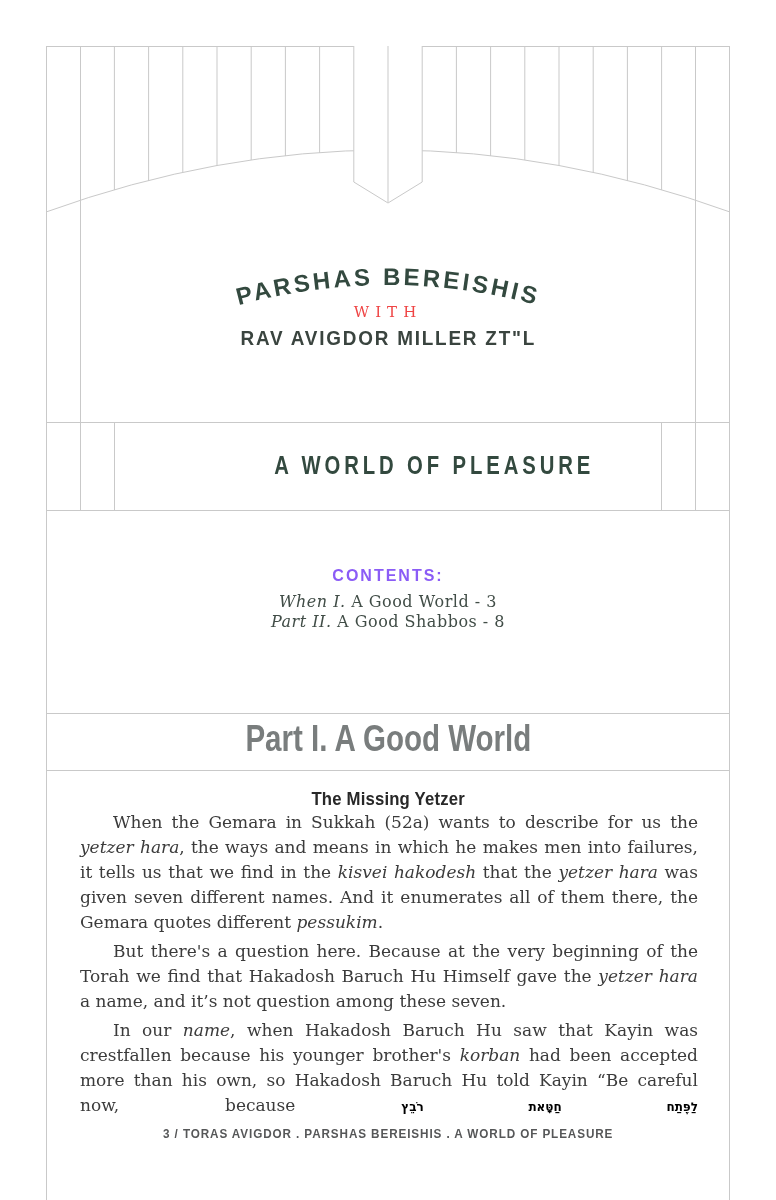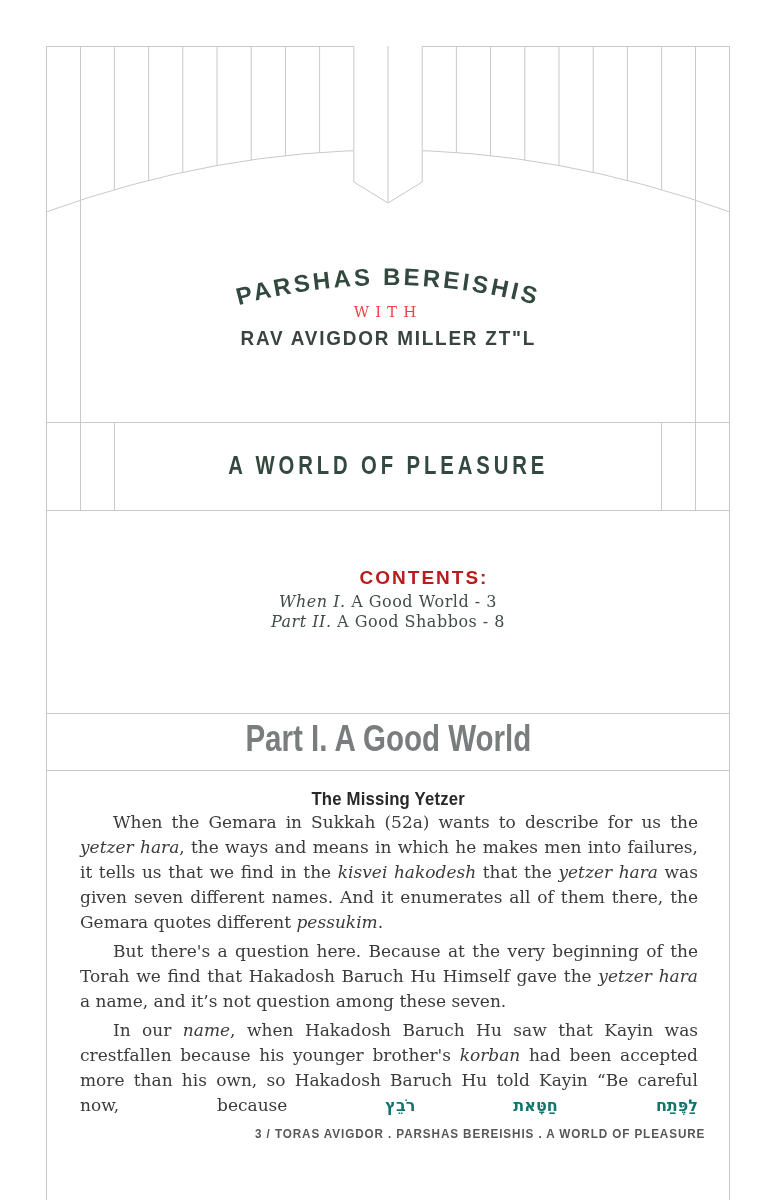--- a/index.html
+++ b/index.html
@@ -8,38 +8,38 @@
   .vline,.hline{position:absolute;background:#c9c9c9;}
   .vline{width:1px;}
   .hline{height:1px;}
   .centered{position:absolute;left:46px;width:684px;text-align:center;}
   .cond{display:inline-block;transform-origin:50% 50%;}
   .with-label{top:303px;font-family:"DejaVu Serif",serif;font-size:15px;letter-spacing:6px;
               color:#ef4444;font-weight:500;}
   .author{top:327px;font-size:21px;font-weight:700;color:#3a443f;line-height:22px;}
   .author .cond{transform:scaleX(.9);letter-spacing:2px;}
   .tagline{top:356px;font-size:13.5px;font-weight:700;color:#364540;letter-spacing:1px;}
-  .issue-title{top:452px;font-size:26px;font-weight:700;color:#33493f;line-height:27px;}
+  .issue-title{top:452px;font-size:26px;font-weight:700;color:#33493f;line-height:27px;padding-left:46px;}
   .issue-title .cond{transform:scaleX(.78);letter-spacing:5px;}
-  .toc-head{top:567px;font-size:19px;font-weight:700;color:#b91c1c;letter-spacing:2px;padding-left:36px;}
+  .toc-head{top:567px;font-size:16px;font-weight:700;color:#8b5cf6;letter-spacing:2px;}
   .toc-list{top:592px;font-family:"DejaVu Serif",serif;font-size:16px;line-height:20px;
             color:#414d47;letter-spacing:.5px;}
   .toc-list em{font-style:italic;}
   .part-heading{top:724px;font-size:36px;font-weight:700;color:#797d7d;line-height:30px;}
   .part-heading .cond{transform:scaleX(.82);letter-spacing:0;}
   .sub-heading{top:789px;font-size:19px;font-weight:700;color:#282828;line-height:20px;}
   .sub-heading .cond{transform:scaleX(.88);letter-spacing:.2px;}
   .body-copy{position:absolute;left:80px;top:810px;width:618px;
              font-family:"DejaVu Serif",serif;font-size:17px;line-height:25px;color:#3b3b3b;
              text-align:justify;}
   .body-copy p{margin:0 0 4px 0;text-indent:33px;}
   .body-copy p.cut{text-align-last:justify;}
   .body-copy em{font-style:italic;}
-  .hebrew{font-family:"DejaVu Sans",sans-serif;font-size:16px;font-weight:700;color:#0f766e;}
-  .footer{top:1126px;font-size:13px;font-weight:700;color:#565758;line-height:16px;text-align:right;}
+  .hebrew{font-family:"DejaVu Sans",sans-serif;font-size:12px;font-weight:700;color:#000000;}
+  .footer{top:1126px;font-size:13px;font-weight:700;color:#565758;line-height:16px;}
   .footer .cond{transform:scaleX(.9);letter-spacing:1px;}
   svg text{font-family:"Liberation Sans",sans-serif;}
 </style>
 </head>
 <body>
 
 <div class="page">
 
   <div class="hline" style="left:46px;top:46px;width:684px;"></div>
   <div class="vline" style="left:46px;top:46px;height:1154px;"></div>

